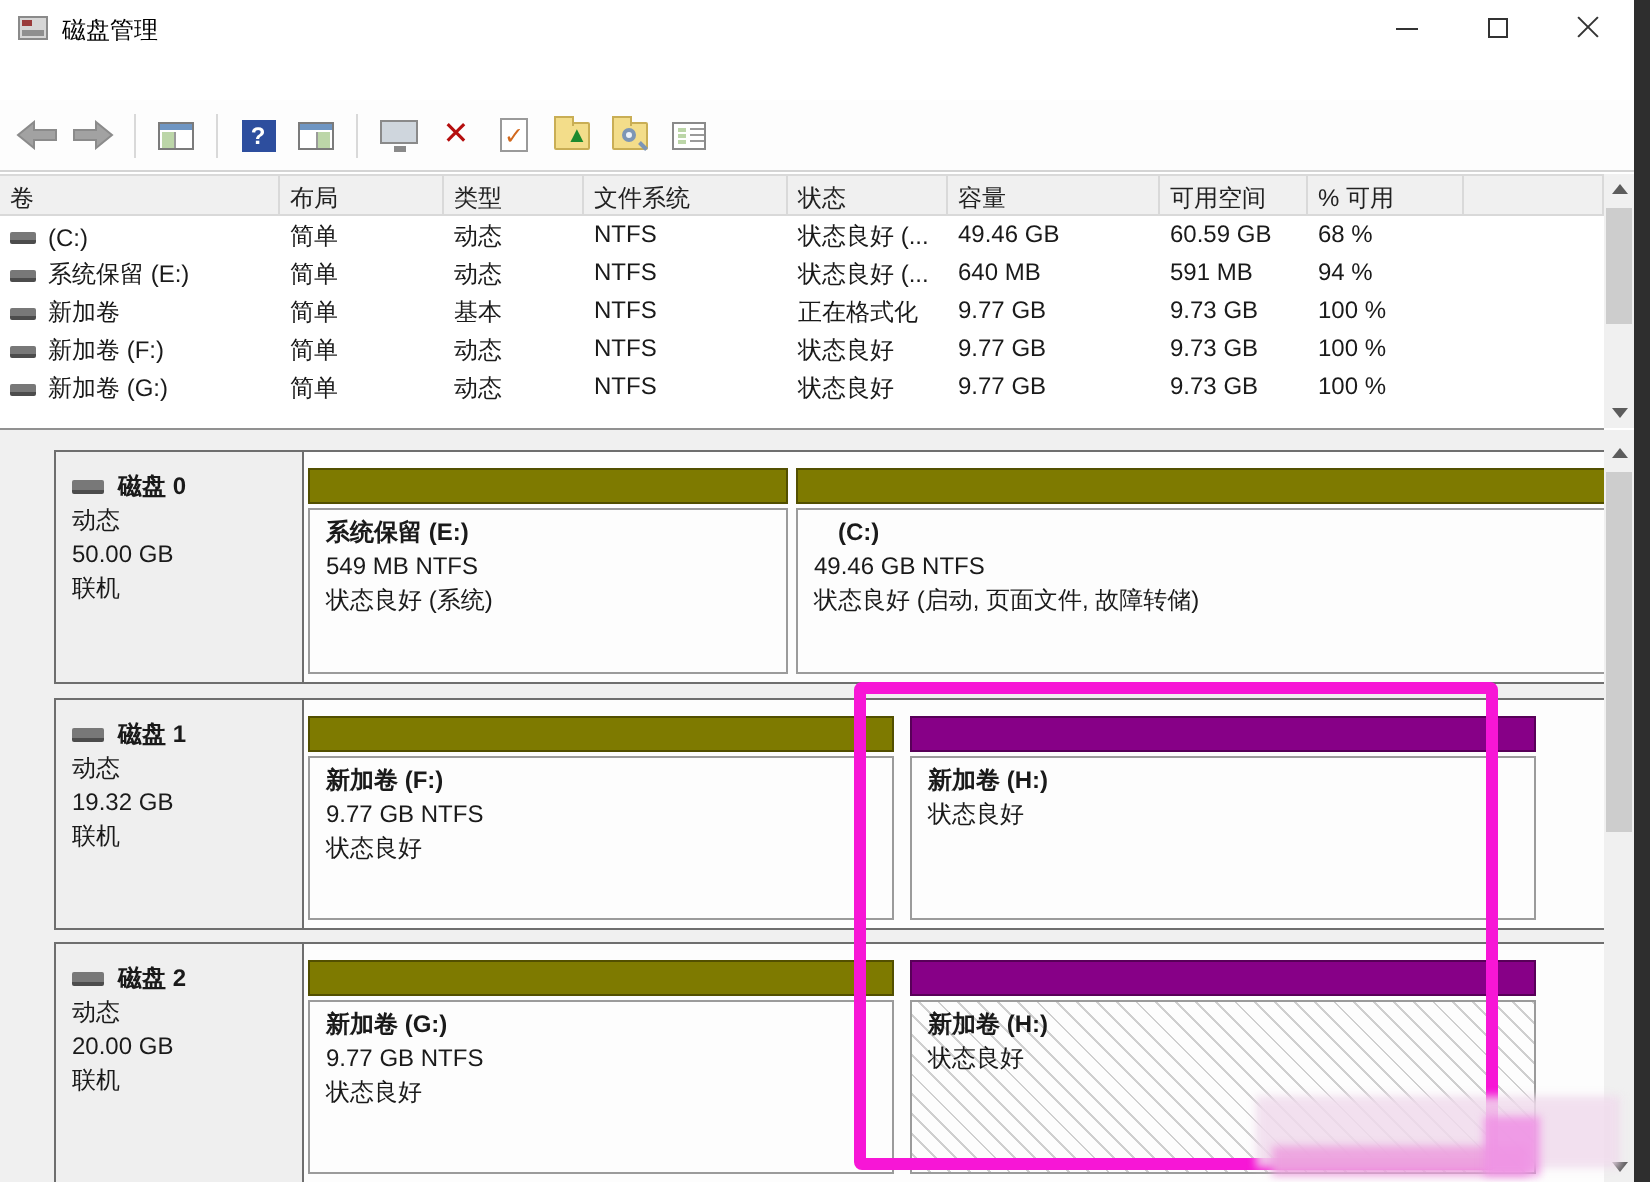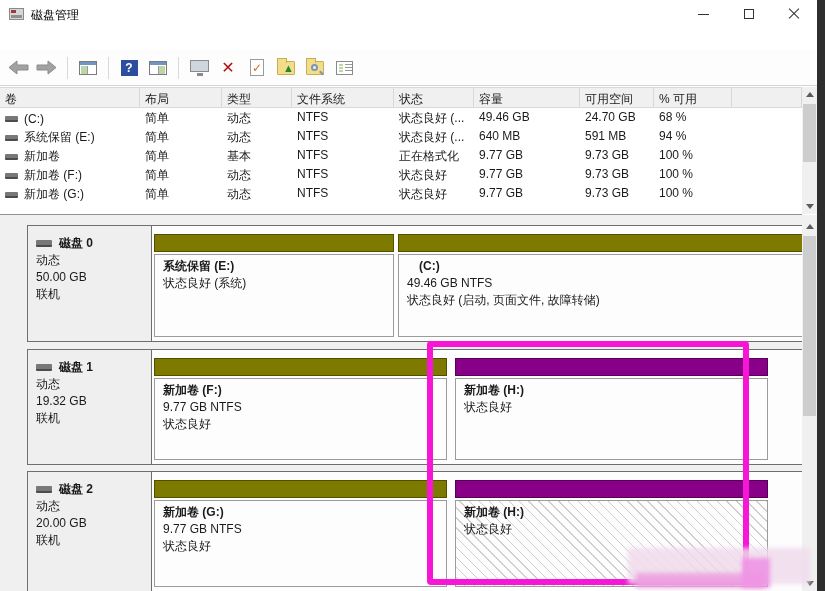--- a/index.html
+++ b/index.html
@@ -174,21 +174,21 @@
     <div class="vt-grid vt-row">
       <div class="cell vol-cell">
           <span class="vol-ico"></span>
           <span>(C:)</span>
         </div>
       <div class="cell">简单</div>
       <div class="cell">动态</div>
       <div class="cell">NTFS</div>
       <div class="cell">状态良好 (...</div>
       <div class="cell">49.46 GB</div>
-      <div class="cell">24.70 GB</div>
+      <div class="cell">60.59 GB</div>
       <div class="cell">68 %</div>
       <div class="cell"></div>
     </div>
     <div class="vt-grid vt-row">
       <div class="cell vol-cell">
           <span class="vol-ico"></span>
           <span>系统保留 (E:)</span>
         </div>
       <div class="cell">简单</div>
       <div class="cell">动态</div>
@@ -262,20 +262,21 @@
             <span>磁盘 0</span>
           </div>
         <div>动态</div>
         <div>50.00 GB</div>
         <div>联机</div>
       </div>
       <div class="part d0-p1">
         <div class="part-bar" style="background: rgb(126, 122, 0);"></div>
         <div class="part-body">
           <div class="part-title">系统保留 (E:)</div>
+          <div>549 MB NTFS</div>
           <div>状态良好 (系统)</div>
         </div>
       </div>
       <div class="part d0-p2">
         <div class="part-bar" style="background: rgb(126, 122, 0);"></div>
         <div class="part-body">
           <div class="part-title" style="padding-left:12px;">(C:)</div>
           <div>49.46 GB NTFS</div>
           <div>状态良好 (启动, 页面文件, 故障转储)</div>
         </div>

